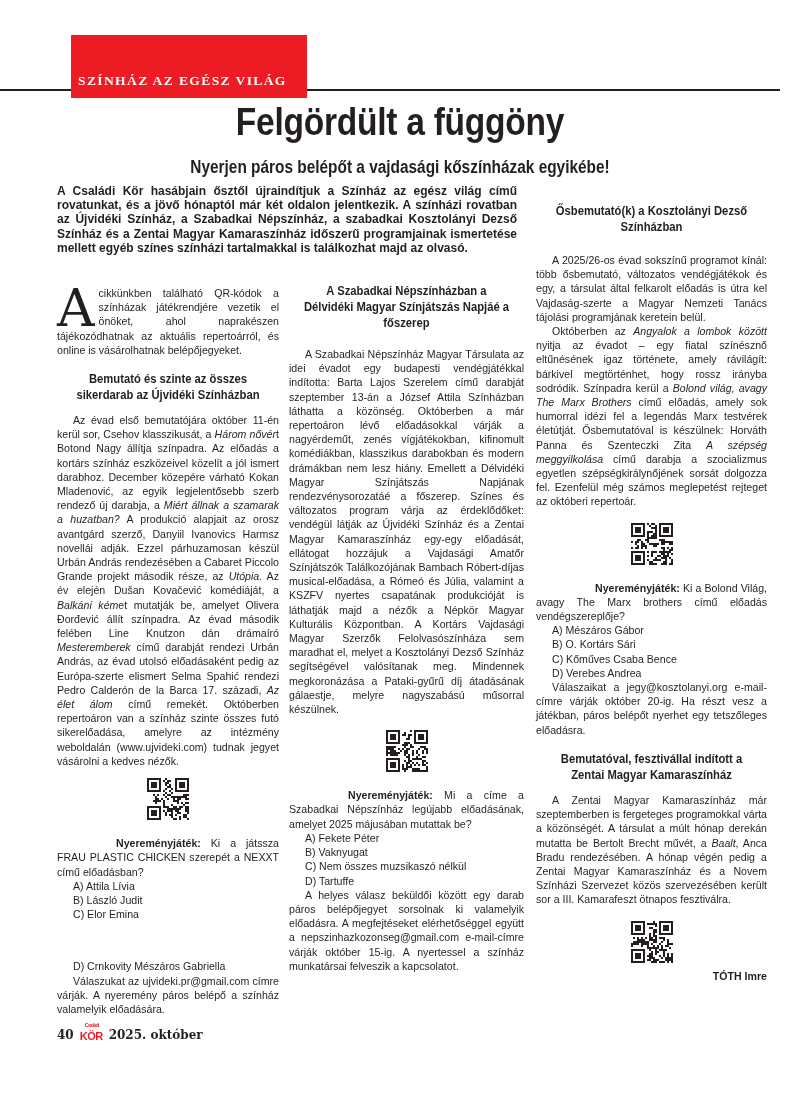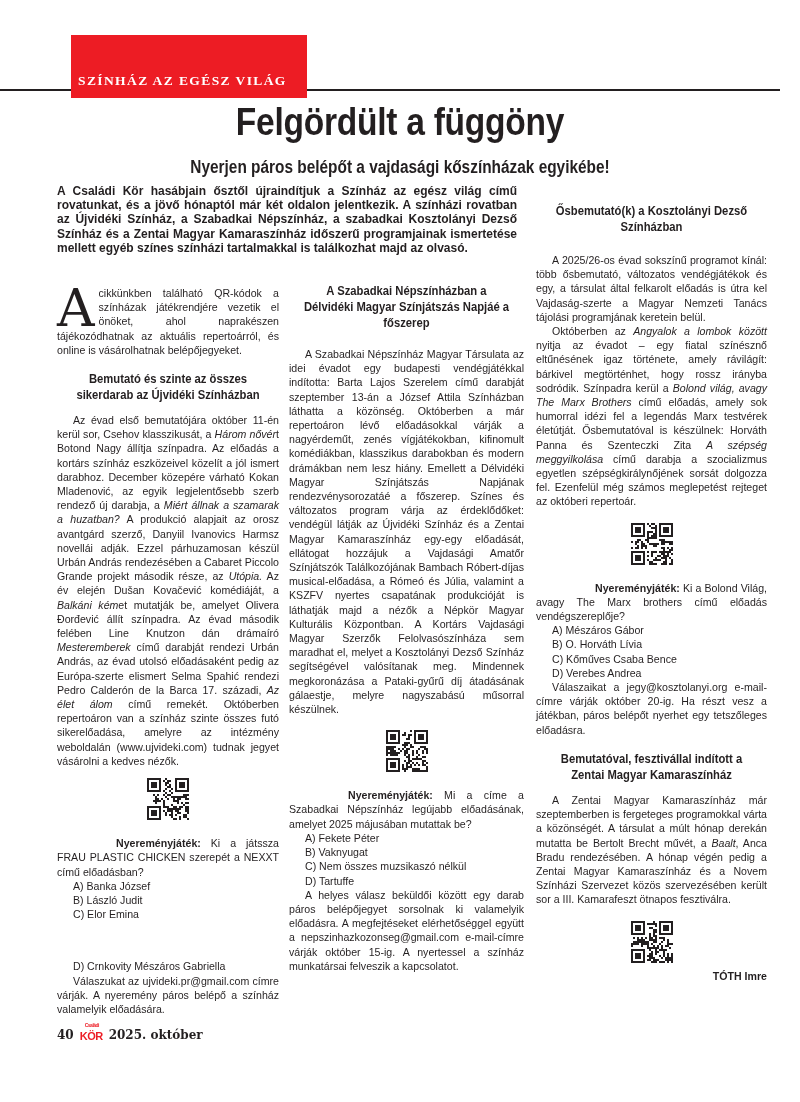--- a/index.html
+++ b/index.html
@@ -177,21 +177,21 @@
         <rect x="15" y="1" width="5" height="5" fill="#fff"></rect>
         <rect x="16" y="2" width="3" height="3" fill="#231f20"></rect>
         <rect x="0" y="14" width="7" height="7" fill="#231f20"></rect>
         <rect x="1" y="15" width="5" height="5" fill="#fff"></rect>
         <rect x="2" y="16" width="3" height="3" fill="#231f20"></rect>
       </svg>
     </div>
   <div style="height:16px"></div>
   <p><b>Nyereményjáték:</b><span> Ki a játssza FRAU PLASTIC CHICKEN szerepét a NEXXT című előadásban?</span></p>
   <div>
-      <p class="opt" style="text-indent: 0px;">A) Banka József</p>
+      <p class="opt" style="text-indent: 0px;">A) Attila Lívia</p>
       <p class="opt" style="text-indent: 0px;">B) László Judit</p>
       <p class="opt" style="text-indent: 0px;">C) Elor Emina</p>
       <p class="opt" style="text-indent: 0px; margin-top: 38px;">D) Crnkovity Mészáros Gabriella</p>
     </div>
   <p>Válaszukat az ujvideki.pr@gmail.com címre várják. A nyeremény páros belépő a színház valamelyik előadására.</p>
 </div>
 
 <div class="col col2">
   <h3>A Szabadkai Népszínházban a Délvidéki Magyar Színjátszás Napjáé a főszerep</h3>
   <div style="height:16px"></div>
@@ -480,21 +480,21 @@
         <rect x="16" y="2" width="3" height="3" fill="#231f20"></rect>
         <rect x="0" y="14" width="7" height="7" fill="#231f20"></rect>
         <rect x="1" y="15" width="5" height="5" fill="#fff"></rect>
         <rect x="2" y="16" width="3" height="3" fill="#231f20"></rect>
       </svg>
     </div>
   <div style="height:16px"></div>
   <p><b>Nyereményjáték:</b><span> Ki a Bolond Világ, avagy The Marx brothers című előadás vendégszereplője?</span></p>
   <div>
       <p class="opt" style="text-indent: 0px;">A) Mészáros Gábor</p>
-      <p class="opt" style="text-indent: 0px;">B) O. Horváth Lívia</p>
+      <p class="opt" style="text-indent: 0px;">B) O. Kortárs Sári</p>
       <p class="opt" style="text-indent: 0px;">C) Kőműves Csaba Bence</p>
       <p class="opt" style="text-indent: 0px;">D) Verebes Andrea</p>
     </div>
   <p>Válaszaikat a jegy@kosztolanyi.org e-mail-címre várják október 20-ig. Ha részt vesz a játékban, páros belépőt nyerhet egy tetszőleges előadásra.</p>
   <div style="height:14px"></div>
   <h3>Bemutatóval, fesztivállal indított a Zentai Magyar Kamaraszínház</h3>
   <div style="height:10px"></div>
   <p>A Zentai Magyar Kamaraszínház már szeptemberben is fergeteges programokkal várta a közönségét. A társulat a múlt hónap derekán mutatta be Bertolt Brecht művét, a <i>Baalt</i>, Anca Bradu rendezésében. A hónap végén pedig a Zentai Magyar Kamaraszínház és a Novem Színházi Szervezet közös szervezésében került sor a III. Kamarafeszt ötnapos fesztiválra.</p>
   <div style="height:14px"></div>
   <div class="qr-wrap">

